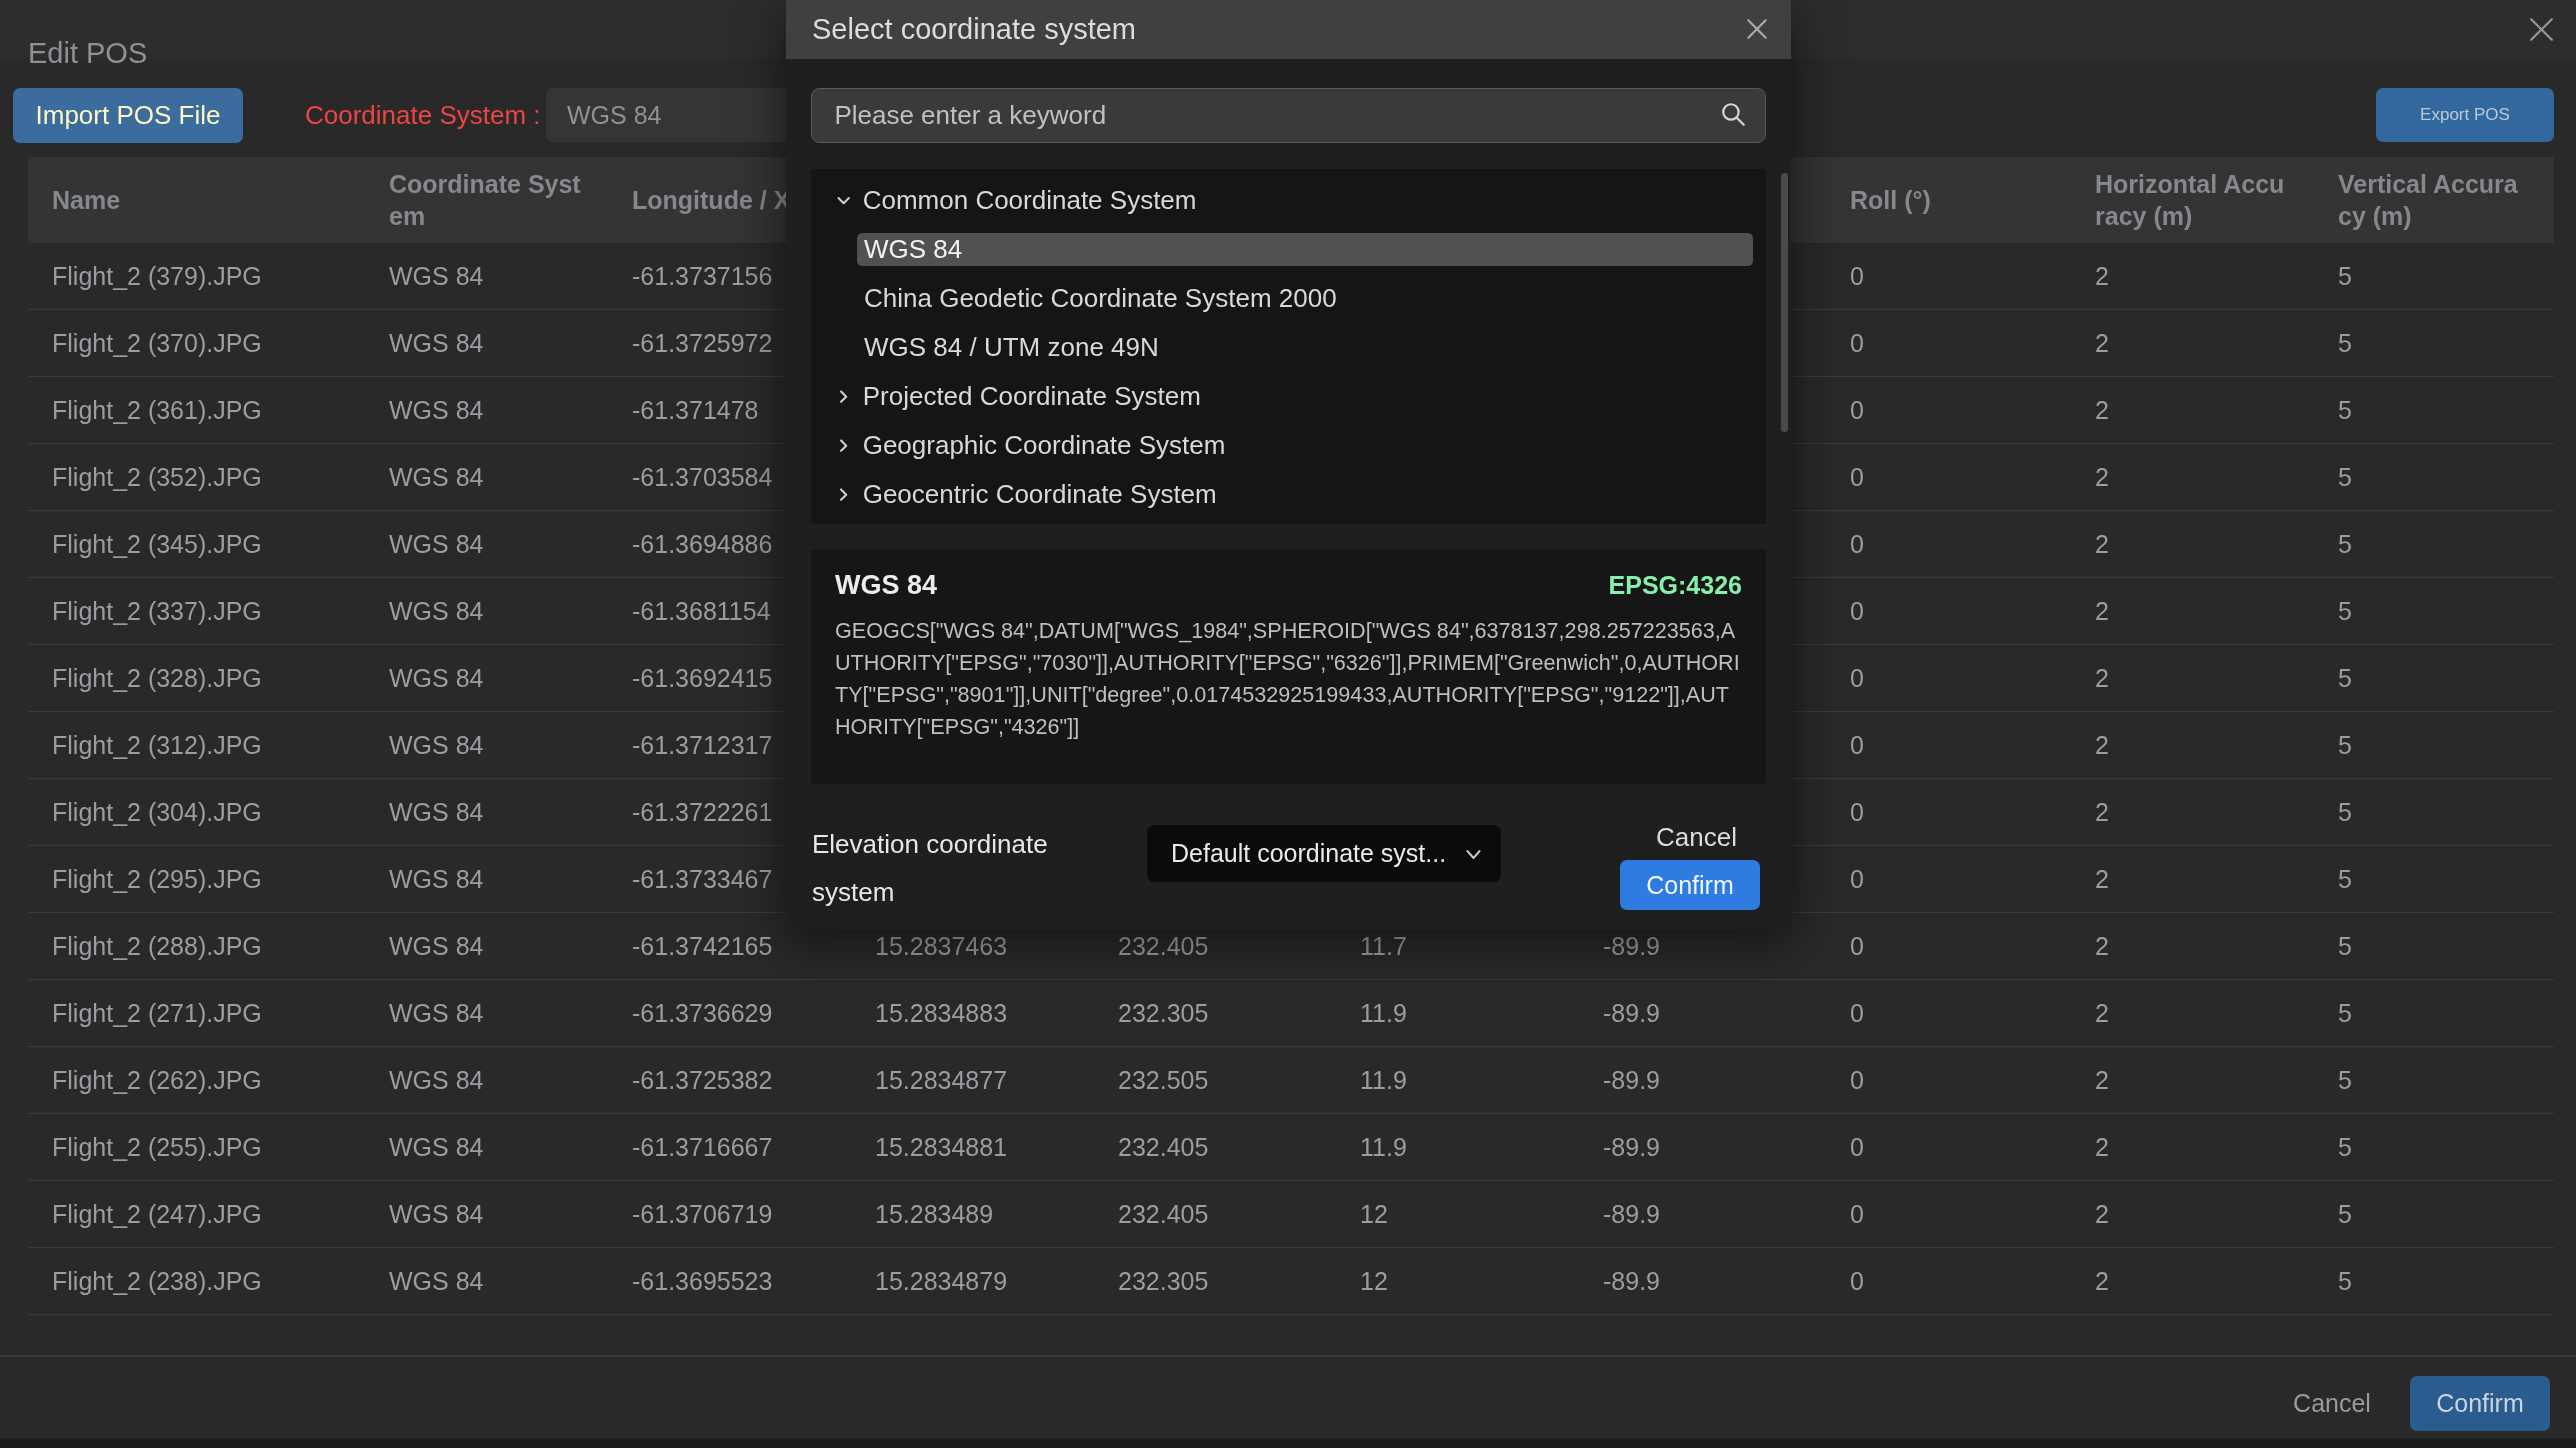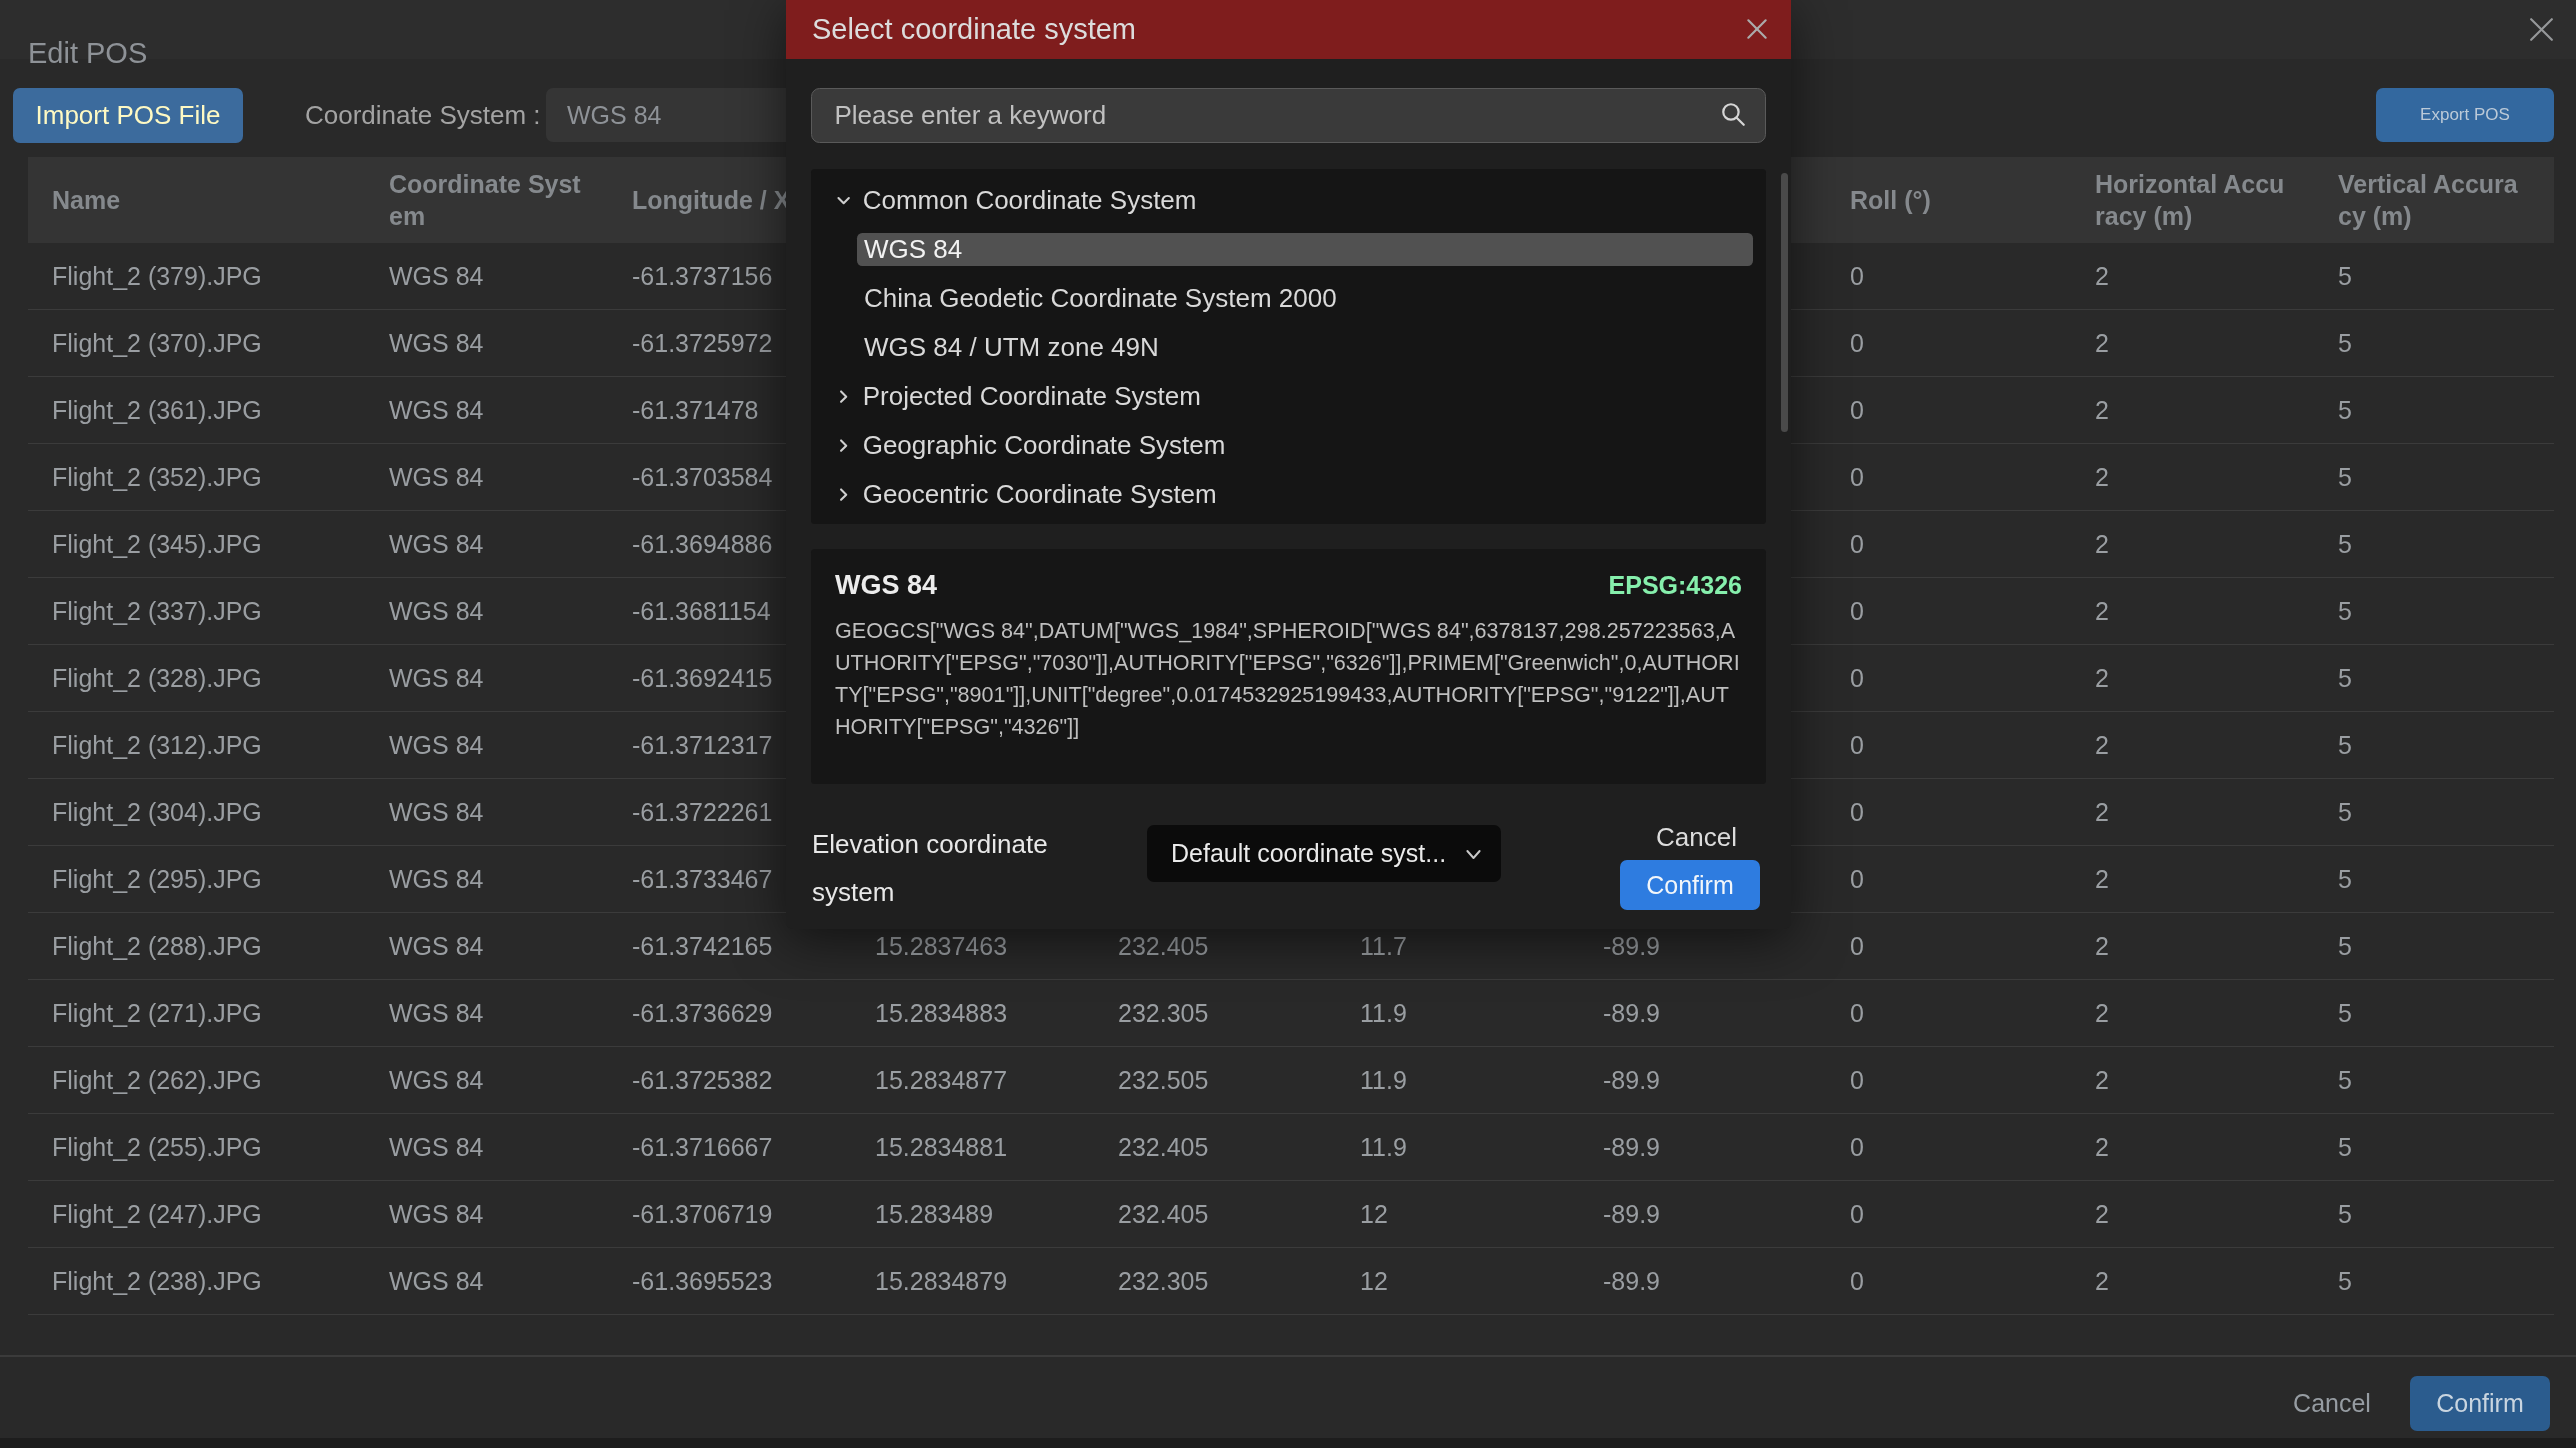--- a/index.html
+++ b/index.html
@@ -10,21 +10,21 @@
   .topbar { position:absolute; left:0; top:0; width:2576px; height:59px; background:#2d2d2d; }
   .page-title { position:absolute; left:28px; top:0; height:59px; line-height:59px;
                 font-size:29px; color:#8e9297;margin-top:24px; }
   .page-close { position:absolute; right:19px; top:14px; width:31px; height:31px; cursor:pointer; }
 
   .toolbar { position:absolute; left:0; top:59px; width:2576px; height:98px; }
   .btn { border:none; border-radius:7px; cursor:pointer; }
   .btn-import { position:absolute; left:13px; top:29px; width:230px; height:55px;
                 background:#3c6b9d; color:#fef9c3; font-size:26px; }
   .cs-label { position:absolute; left:305px; top:29px; height:55px; line-height:55px;
-              font-size:26px; color:#a3a3a3; }
+              font-size:26px; color:#ef4444; }
   .cs-input { position:absolute; left:546px; top:29px; width:483px; height:54px;
               background:#353535; border-radius:7px; color:#8e9297; font-size:25px;
               line-height:54px; padding-left:21px; }
   .btn-export { position:absolute; left:2376px; top:29px; width:178px; height:54px;
                 background:#33689f; color:#bccad8; font-size:17px; }
 
   
   .table { position:absolute; left:28px; top:157px; width:2526px; }
   .trow, .thead-row { display:grid;
       grid-template-columns:337px 243px 243px 243px 242px 243px 247px 245px 243px 1fr; }
@@ -40,21 +40,21 @@
   .page-footer-divider { position:absolute; left:0; top:1355px; width:2576px; height:1.7px; background:#3b3b3b; }
   .pf-cancel { position:absolute; left:2263px; top:1376px; width:138px; height:55px; line-height:55px;
                text-align:center; font-size:25px; color:#969ca2; cursor:pointer; }
   .pf-confirm { position:absolute; left:2410px; top:1376px; width:140px; height:55px;
                 background:#2b5c8e; color:#c9d5e0; font-size:25px; }
   .bottom-strip { position:absolute; left:0; top:1438px; width:2576px; height:10.4px; background:#1d1d1d; }
 
   
   .modal { position:absolute; left:786px; top:0; width:1005px; height:929px; background:#1f1f1f;
            border-radius:0 0 7px 7px; box-shadow:0 10.4px 52px rgba(0,0,0,0.55); z-index:10; }
-  .modal-header { position:absolute; left:0; top:0; width:1005px; height:59px; background:#7f1d1d; }
+  .modal-header { position:absolute; left:0; top:0; width:1005px; height:59px; background:#404040; }
   .modal-title { position:absolute; left:26px; top:0; height:59px; line-height:59px;
                  font-size:29px; color:#dcdcdc; }
   .modal-close { position:absolute; right:21px; top:16.4px; width:26px; height:26px; cursor:pointer; }
 
   .search-box { position:absolute; left:25px; top:88px; width:955px; height:55px;
                 border:1.7px solid #5a5a5a; border-radius:8.6px; background:#3a3a3a;padding-left:40px; }
   .search-ph { position:absolute; left:22.4px; top:0; height:52px; line-height:52px;
                font-size:26px; color:#c0c0c0; }
   .search-icon { position:absolute; right:17.3px; top:11.2px; width:29px; height:29px; cursor:pointer; }
 

